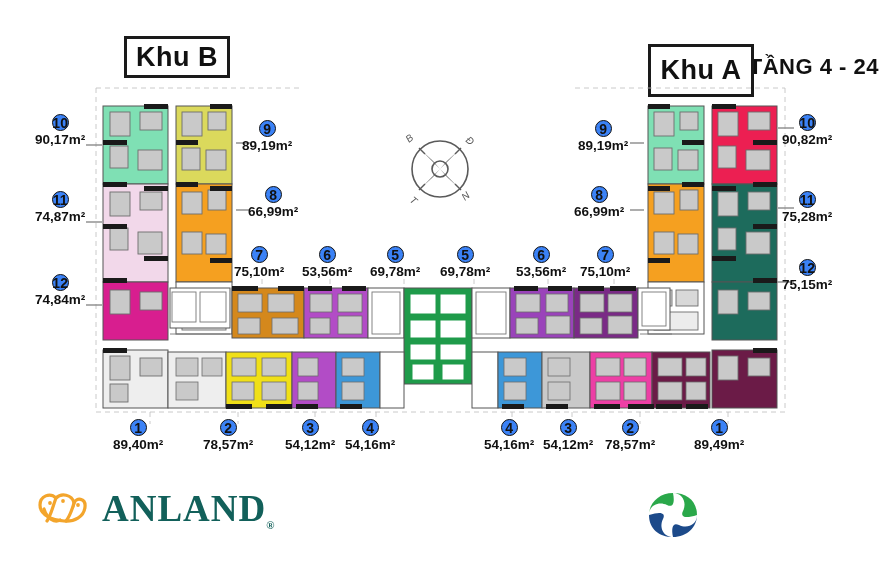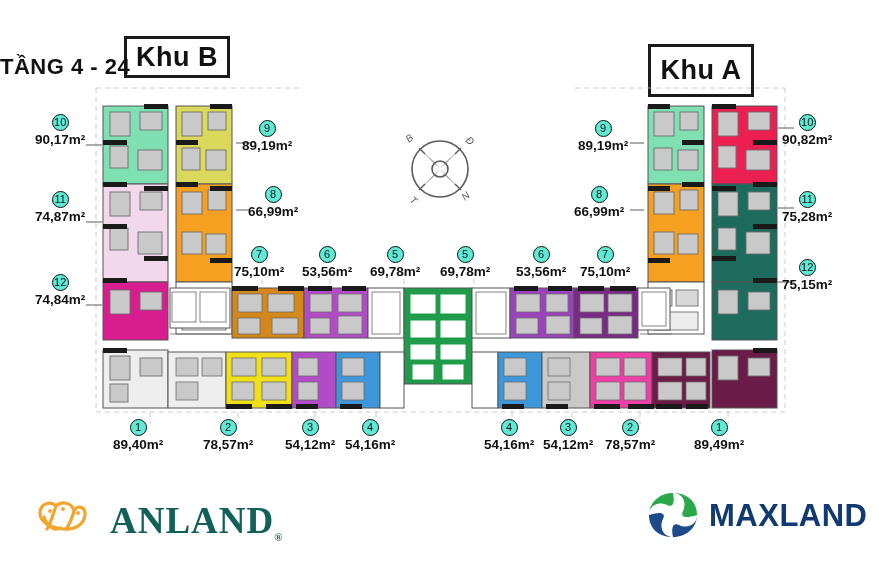--- a/index.html
+++ b/index.html
@@ -26,21 +26,21 @@
     font-size: 27px;
     letter-spacing: .5px;
     color: #111;
   }
   #zone-b { left: 112px; top: 36px; width: 106px; height: 42px; margin-left: 12px; }
   #zone-a { left: 648px; top: 36px; width: 106px; height: 53px; margin-top: 8px; }
 
   #floor-title {
     position: absolute;
     left: 0; right: 0; top: 54px;
-    text-align: left;
+    text-align: right;
     font-size: 22px;
     font-weight: bold;
     color: #111;
     letter-spacing: .5px;
   }
 
   
   #plan-canvas {
     position: absolute;
     left: 0; top: 0;
@@ -54,43 +54,43 @@
     display: flex;
     flex-direction: column;
     align-items: center;
     line-height: 1;
     white-space: nowrap;
   }
   .callout .bubble {
     width: 17px; height: 17px;
     border: 1.6px solid #111;
     border-radius: 50%;
-    font-size: 11px;
-    font-weight: normal;
+    font-size: 14px;
+    font-weight: bold;
     color: #111;
     display: flex;
     align-items: center;
     justify-content: center;
-    background: #5eead4;
+    background: #3b82f6;
     margin-bottom: 2px;
   }
   .callout .area {
     font-size: 13.5px;
     font-weight: bold;
     color: #111;
     text-align: right;
   }
 
   
   #compass { position: absolute; left: 399px; top: 127px; width: 82px; height: 80px; }
 
   
   #anland-logo {
     position: absolute; left: 30px; top: 487px;
-    height: 56px; display: flex; align-items: flex-end; gap: 18px;
+    height: 56px; display: flex; align-items: flex-start; gap: 10px;
   }
   #anland-text {
     font-family: "Liberation Serif", serif;
     font-size: 37px;
     font-weight: bold;
     color: #12605a;
     letter-spacing: 1px;
   }
   #anland-reg { font-size: 11px; vertical-align: sub; }
 
@@ -543,15 +543,14 @@
   <svg width="56" height="52" viewBox="0 0 56 52">
     <g>
       <path d="M28 4 C14 4, 4 14, 4 26 C4 16, 14 12, 22 16 C28 19, 30 14, 28 4 Z" fill="#2aa84a"></path>
       <path d="M52 26 C52 12, 42 4, 28 4 C38 4, 42 14, 38 22 C35 28, 40 30, 52 26 Z" fill="#2aa84a"></path>
       <path d="M28 48 C42 48, 52 38, 52 26 C52 36, 42 40, 34 36 C28 33, 26 38, 28 48 Z" fill="#1c4a8a"></path>
       <path d="M4 26 C4 40, 14 48, 28 48 C18 48, 14 38, 18 30 C21 24, 16 22, 4 26 Z" fill="#1c4a8a"></path>
       <circle cx="28" cy="26" r="6" fill="#ffffff"></circle>
     </g>
   </svg>
   <div id="maxland-words">
-    <div id="maxland-name">MAXLAND</div>
   </div>
 </div>
 
 </body></html>

